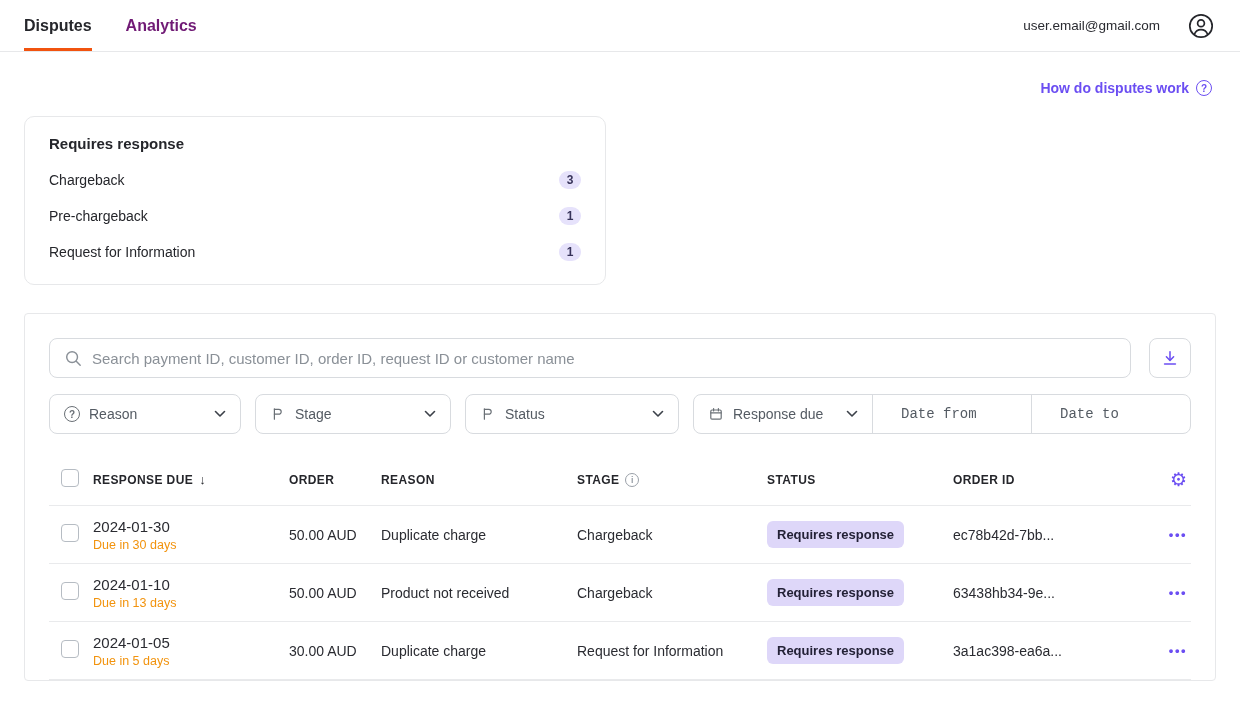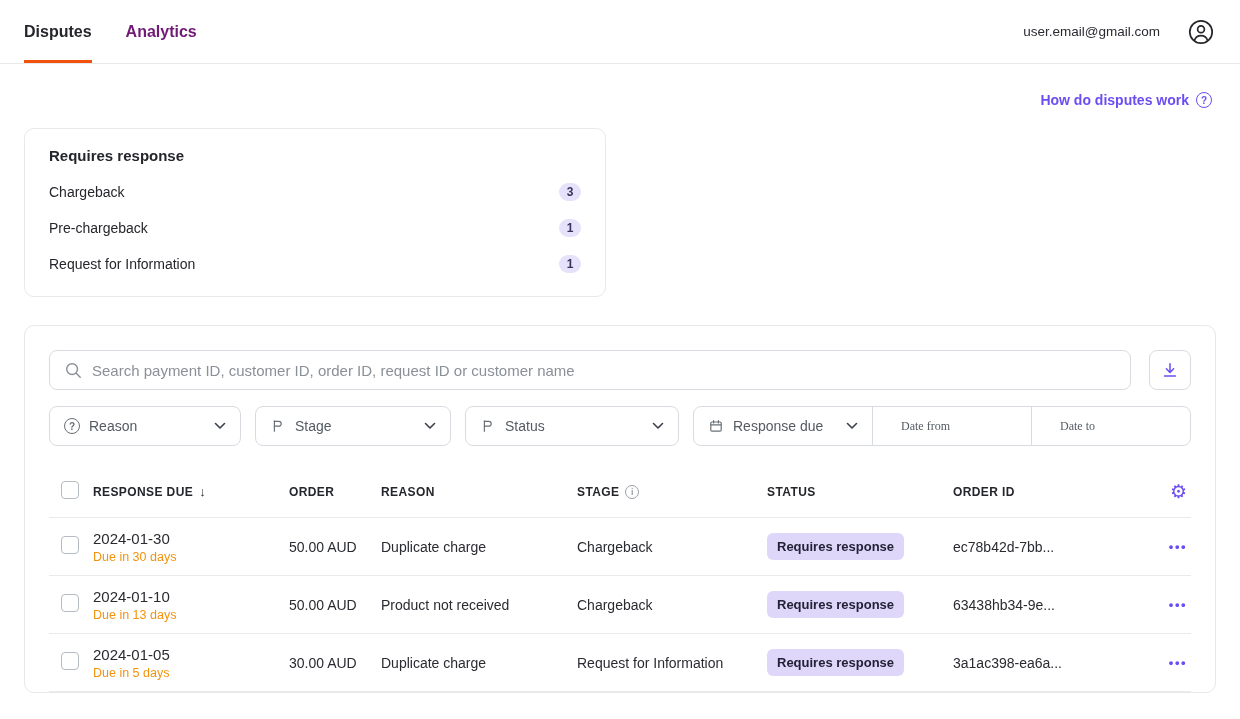--- a/index.html
+++ b/index.html
@@ -5,21 +5,21 @@
   * { box-sizing: border-box; margin: 0; padding: 0; }
   html, body { width: 1240px; height: 719px; overflow: hidden; }
   body {
     font-family: "Liberation Sans", sans-serif;
     background: #ffffff;
     color: #25262b;
   }
 
   
   .topbar {
-    height: 64px;
+    height: 52px;
     border-bottom: 1px solid #e7e8ea;
     display: flex;
     align-items: stretch;
     padding: 0 24px;
   }
   .tabs { display: flex; gap: 34px; }
   .tab {
     display: flex; align-items: center;
     font-size: 16px; font-weight: bold;
     color: #701a75; cursor: pointer;
@@ -68,21 +68,21 @@
     background: #e6e2fb; color: #37335a;
     font-size: 12px; font-weight: bold;
     min-width: 22px; text-align: center;
     padding: 2px 7px; border-radius: 10px;
   }
 
   
   .table-card {
     margin: 28px 24px 0 24px;
     border: 1px solid #e7e8ea;
-    border-radius: 10px;
+    border-radius: 4px;
     padding: 24px 24px 0 24px;
   }
 
   .search-row { display: flex; gap: 18px; }
   .search-box {
     flex: 1; height: 40px;
     border: 1px solid #d8dbdf; border-radius: 8px;
     display: flex; align-items: center; gap: 10px;
     padding: 0 14px;
   }
@@ -117,22 +117,22 @@
   }
   .fg-seg {
     display: flex; align-items: center; gap: 9px;
     padding: 0 14px; cursor: pointer;
   }
   .fg-seg + .fg-seg { border-left: 1px solid #d8dbdf; }
   .fg-seg.due { width: 178px; justify-content: space-between; }
   .fg-input { flex: 1; display: flex; align-items: center; }
   .fg-input input {
     width: 100%; border: none; outline: none; background: transparent;
-    font-family: Liberation Serif, serif;
-    font-size: 12px; color: #25262b; padding: 0 14px;
+    font-family: Liberation Mono, monospace;
+    font-size: 14px; color: #25262b; padding: 0 14px;
   }
   .fg-input input::placeholder { color: #545b63; }
 
   
   .t-row {
     display: grid;
     grid-template-columns: 44px 196px 92px 196px 190px 186px 1fr 44px;
     align-items: center;
   }
   .t-head {

